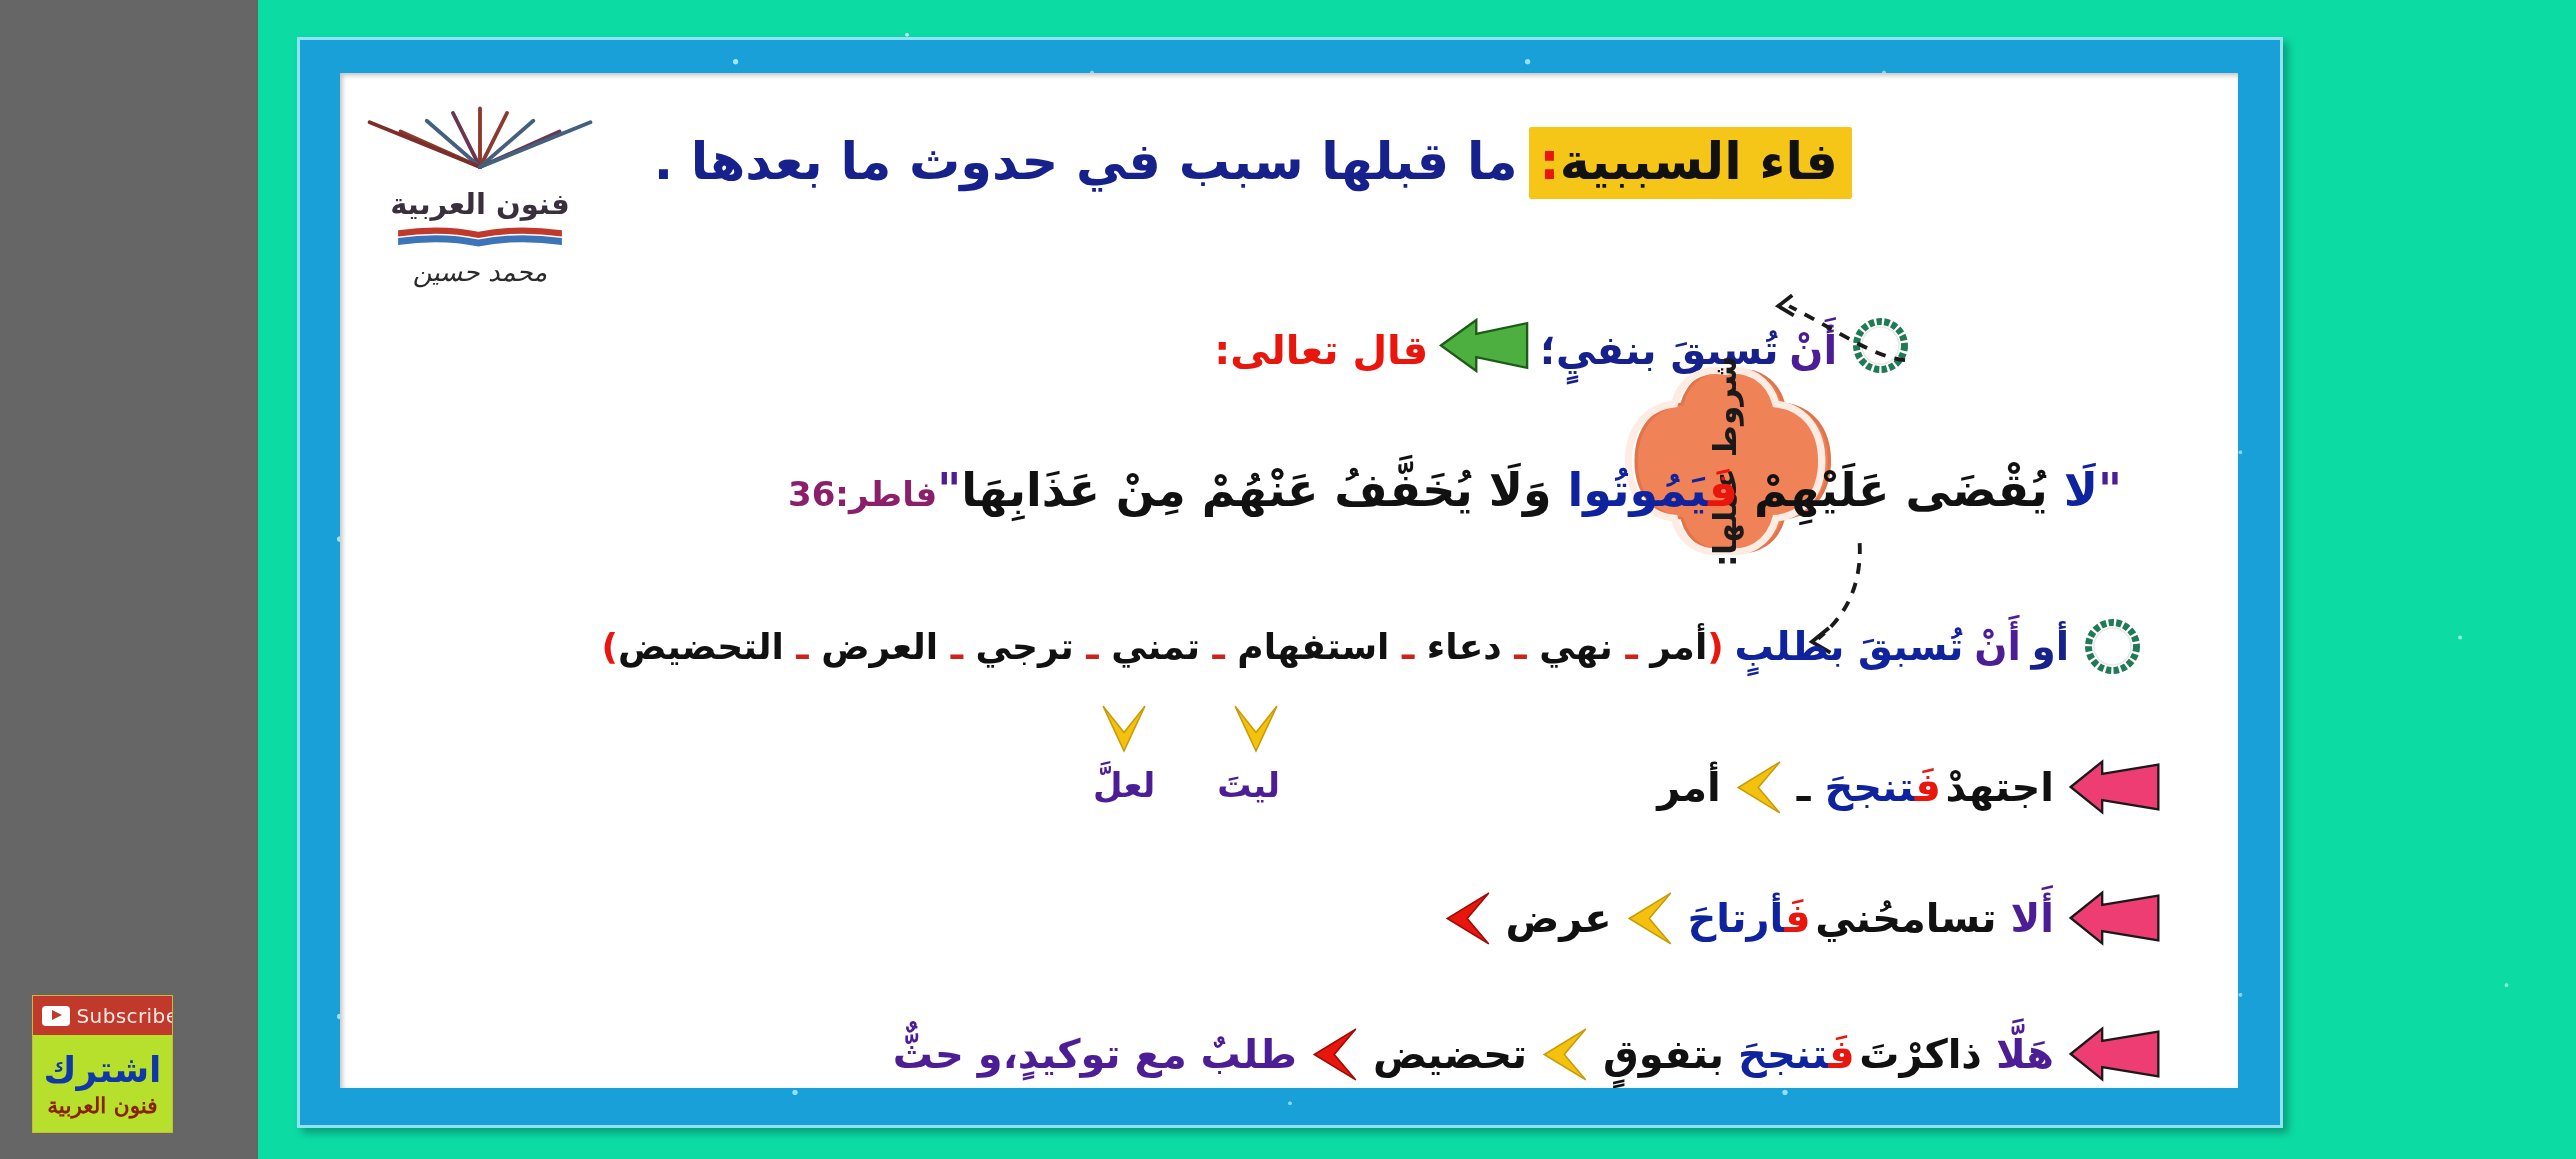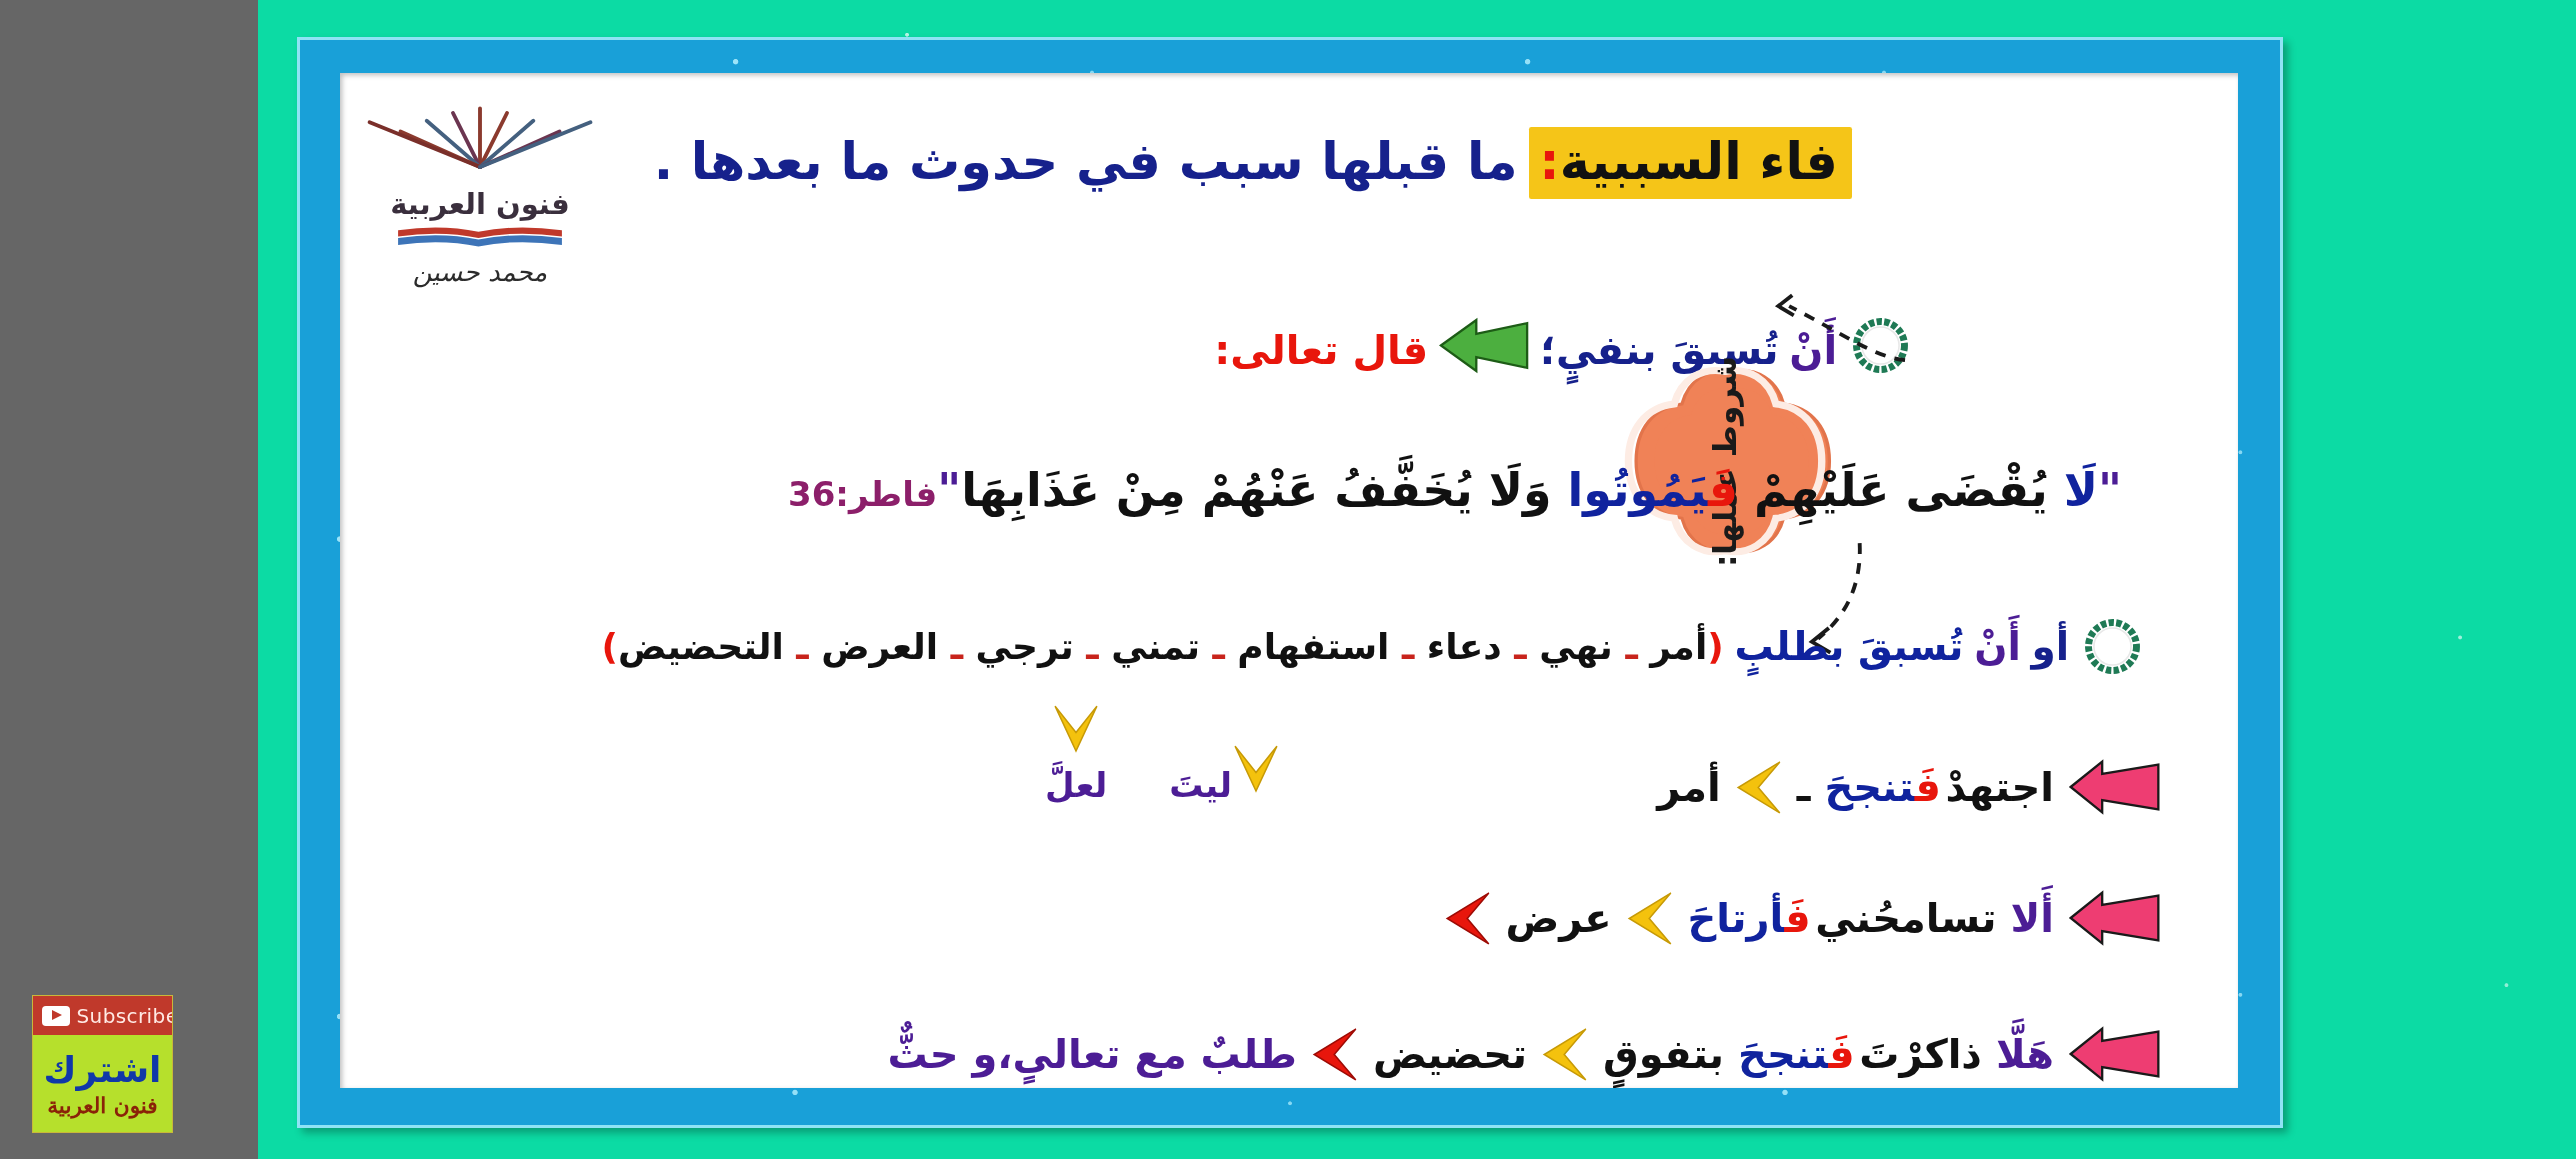--- a/index.html
+++ b/index.html
@@ -400,21 +400,21 @@
       </svg>
       <span class="c-navy">أو</span>
       <span class="c-green">أَنْ</span>
       <span class="c-blue">تُسبقَ بطلبٍ</span>
       <span class="list c-black">
         <span class="c-red">(</span><span id="req-list"><span class="c-black">أمر</span><span class="c-dot"> ـ </span><span class="c-black">نهي</span><span class="c-dot"> ـ </span><span class="c-black">دعاء</span><span class="c-dot"> ـ </span><span class="c-black">استفهام</span><span class="c-dot"> ـ </span><span class="c-black">تمني</span><span class="c-dot"> ـ </span><span class="c-black">ترجي</span><span class="c-dot"> ـ </span><span class="c-black">العرض</span><span class="c-dot"> ـ </span><span class="c-black">التحضيض</span></span><span class="c-red">)</span>
       </span>
     </div>
 
     <div style="position:absolute; top:630px; right:958px; display:flex; gap:62px; direction:rtl;">
-      <div style="display:flex;flex-direction:row;align-items:flex-end;">
+      <div style="display:flex;flex-direction:column;align-items:flex-start;">
         <svg class="down-chev" viewBox="0 0 62 80">
           <path d="M4 4 L31 62 L58 4 L31 38 Z" fill="#f4c20d" stroke="#c79a07" stroke-width="2"></path>
         </svg>
         <span class="c-green" style="font-family:'DejaVu Sans',sans-serif;font-weight:bold;font-size:34px;">ليتَ</span>
       </div>
       <div style="display:flex;flex-direction:column;align-items:center;">
         <svg class="down-chev" viewBox="0 0 62 80">
           <path d="M4 4 L31 62 L58 4 L31 38 Z" fill="#f4c20d" stroke="#c79a07" stroke-width="2"></path>
         </svg>
         <span class="c-green" style="font-family:'DejaVu Sans',sans-serif;font-weight:bold;font-size:34px;">لعلَّ</span>
@@ -458,21 +458,21 @@
       <span class="c-black">ذاكرْتَ</span>
       <span style="margin-right:-9.3px"><span class="c-red">فَ</span><span class="c-blue">تنجحَ</span></span>
       <span class="c-black">بتفوقٍ</span>
       <svg class="chev" viewBox="0 0 62 74">
         <path d="M58 4 L4 37 L58 70 L30 37 Z" fill="#f4c20d" stroke="#c79a07" stroke-width="2"></path>
       </svg>
       <span class="c-black">تحضيض</span>
       <svg class="chev" viewBox="0 0 62 74">
         <path d="M58 4 L4 37 L58 70 L30 37 Z" fill="#e8160c" stroke="#9d0b05" stroke-width="2"></path>
       </svg>
-      <span class="c-green">طلبٌ مع تعالىٍ،و حثٌّ</span>
+      <span class="c-green">طلبٌ مع توكيدٍ،و حثٌّ</span>
     </div>
 
   </div>
 
   <div id="subscribe">
     <div class="sub-top">
       <span class="yt"></span>
       <span class="sub-en">Subscribe</span>
     </div>
     <div class="sub-ar">اشترك</div>

